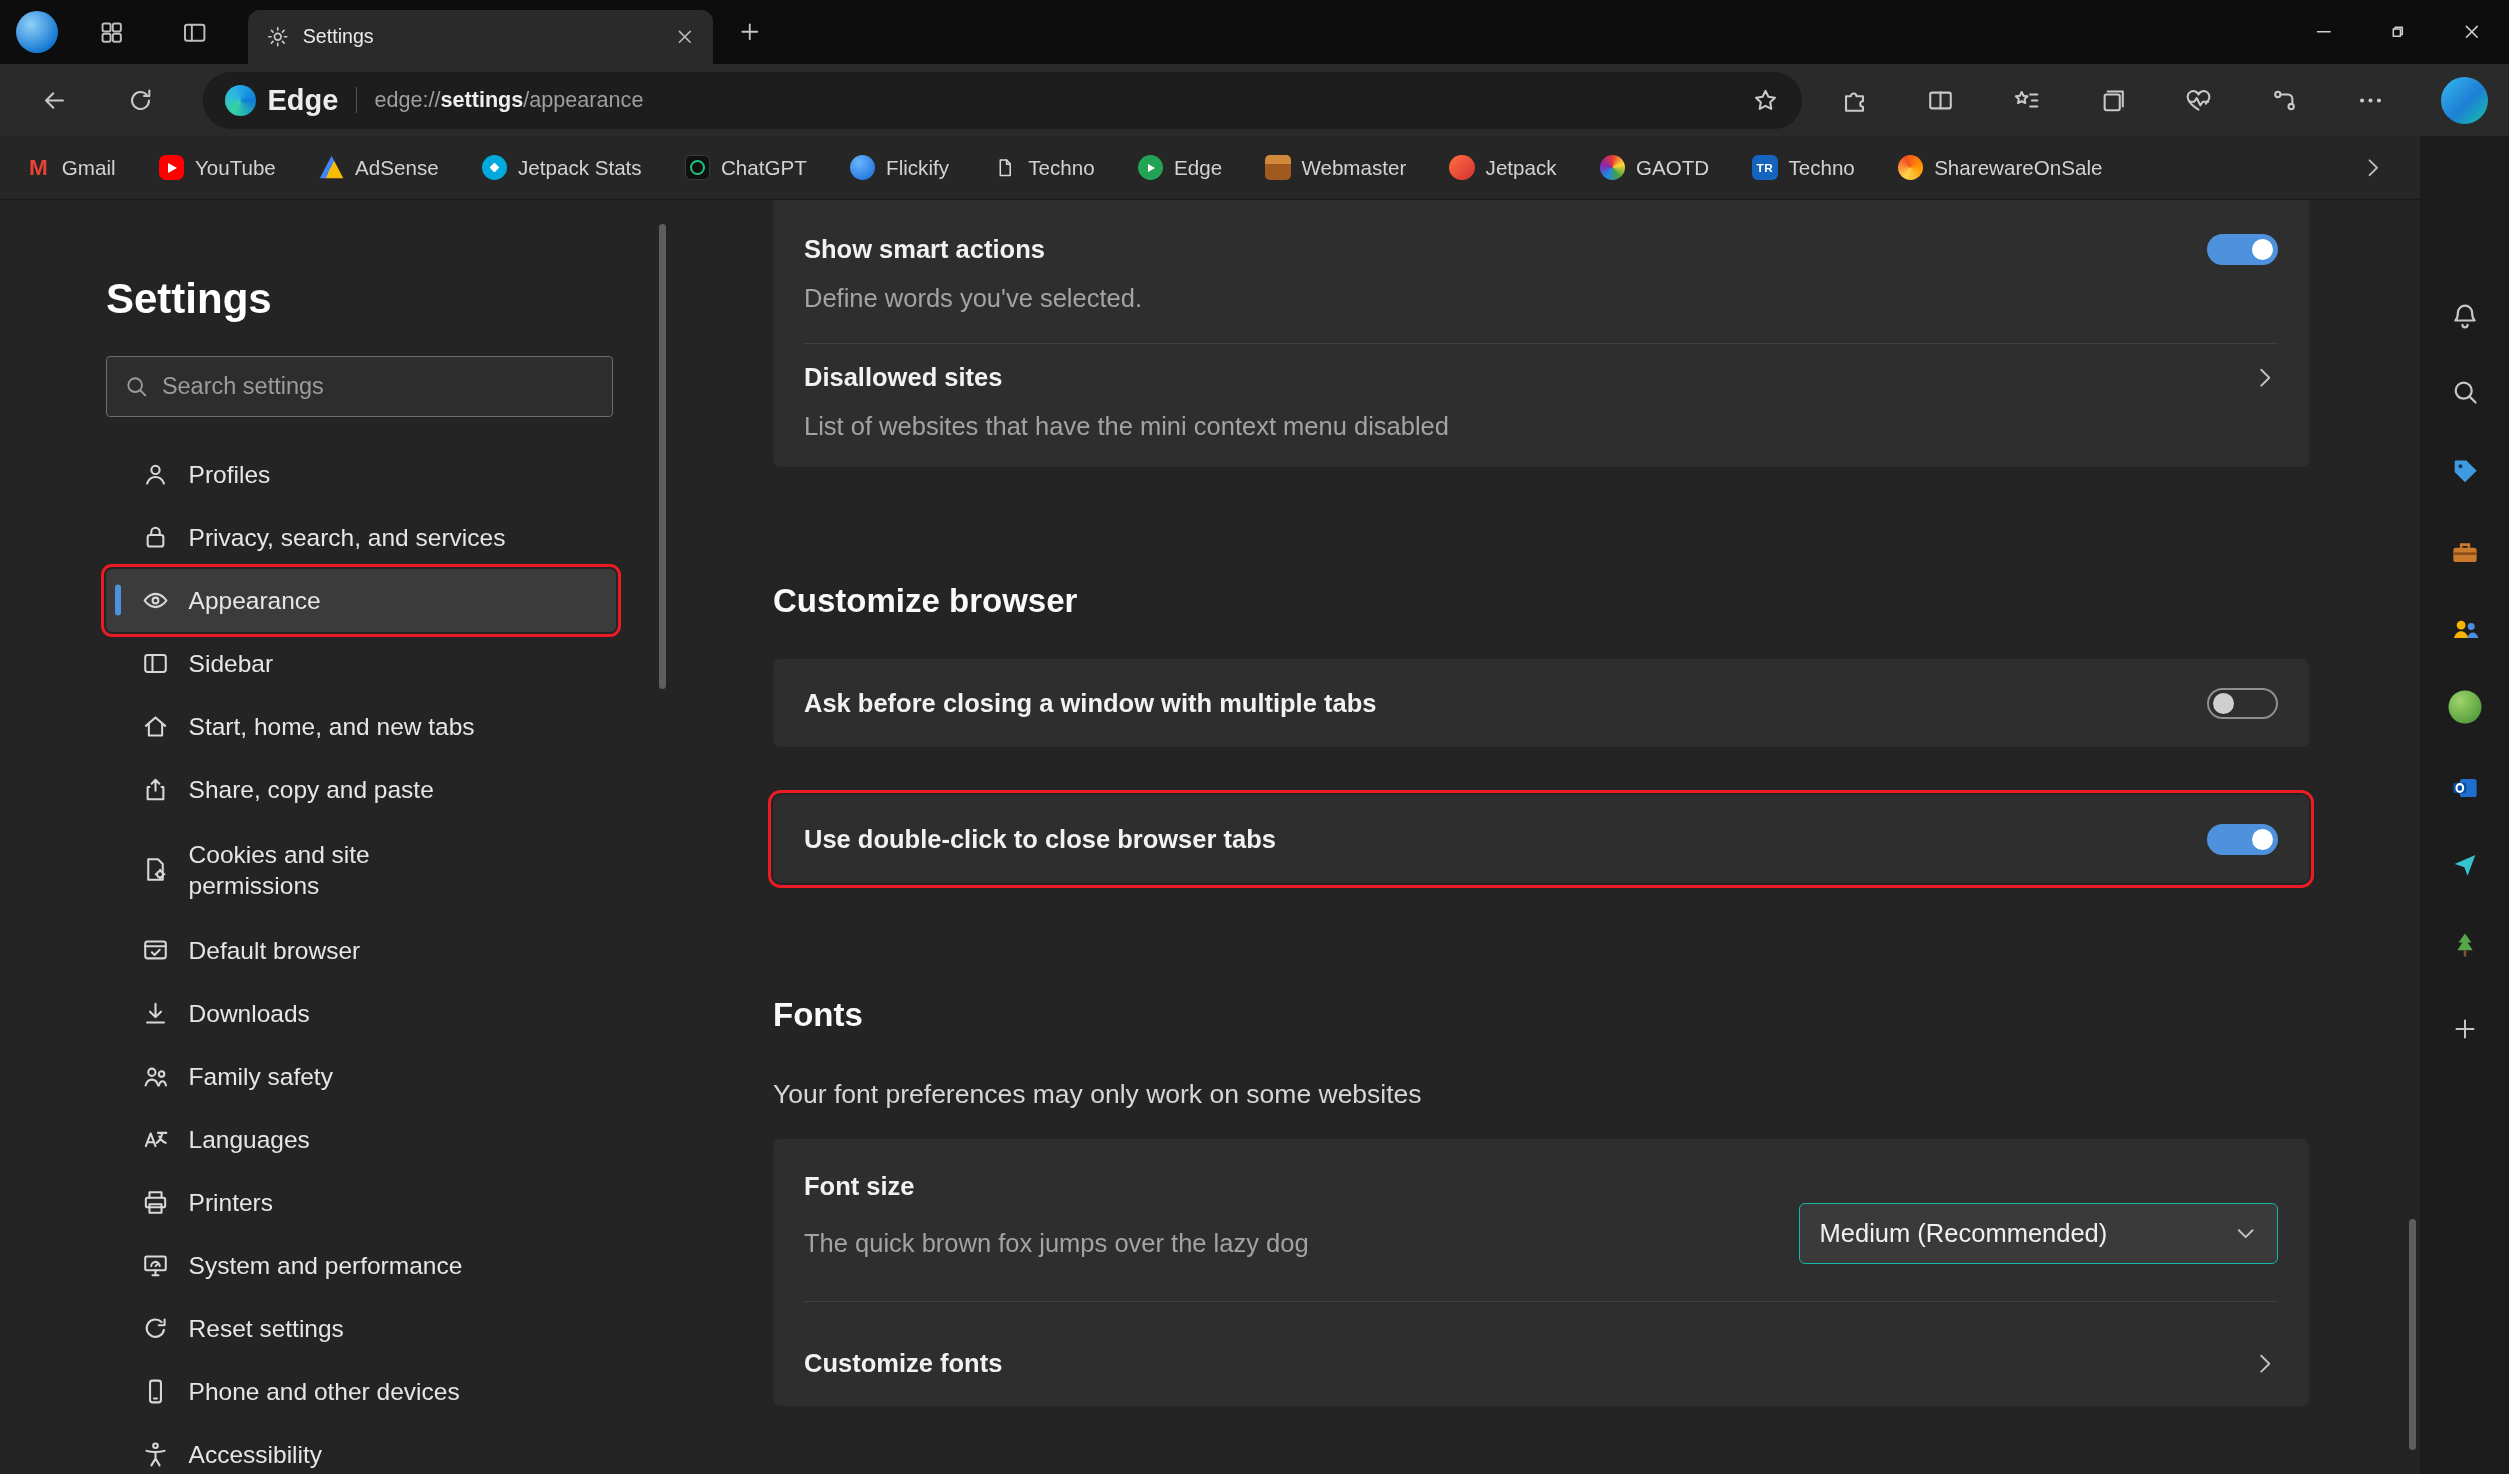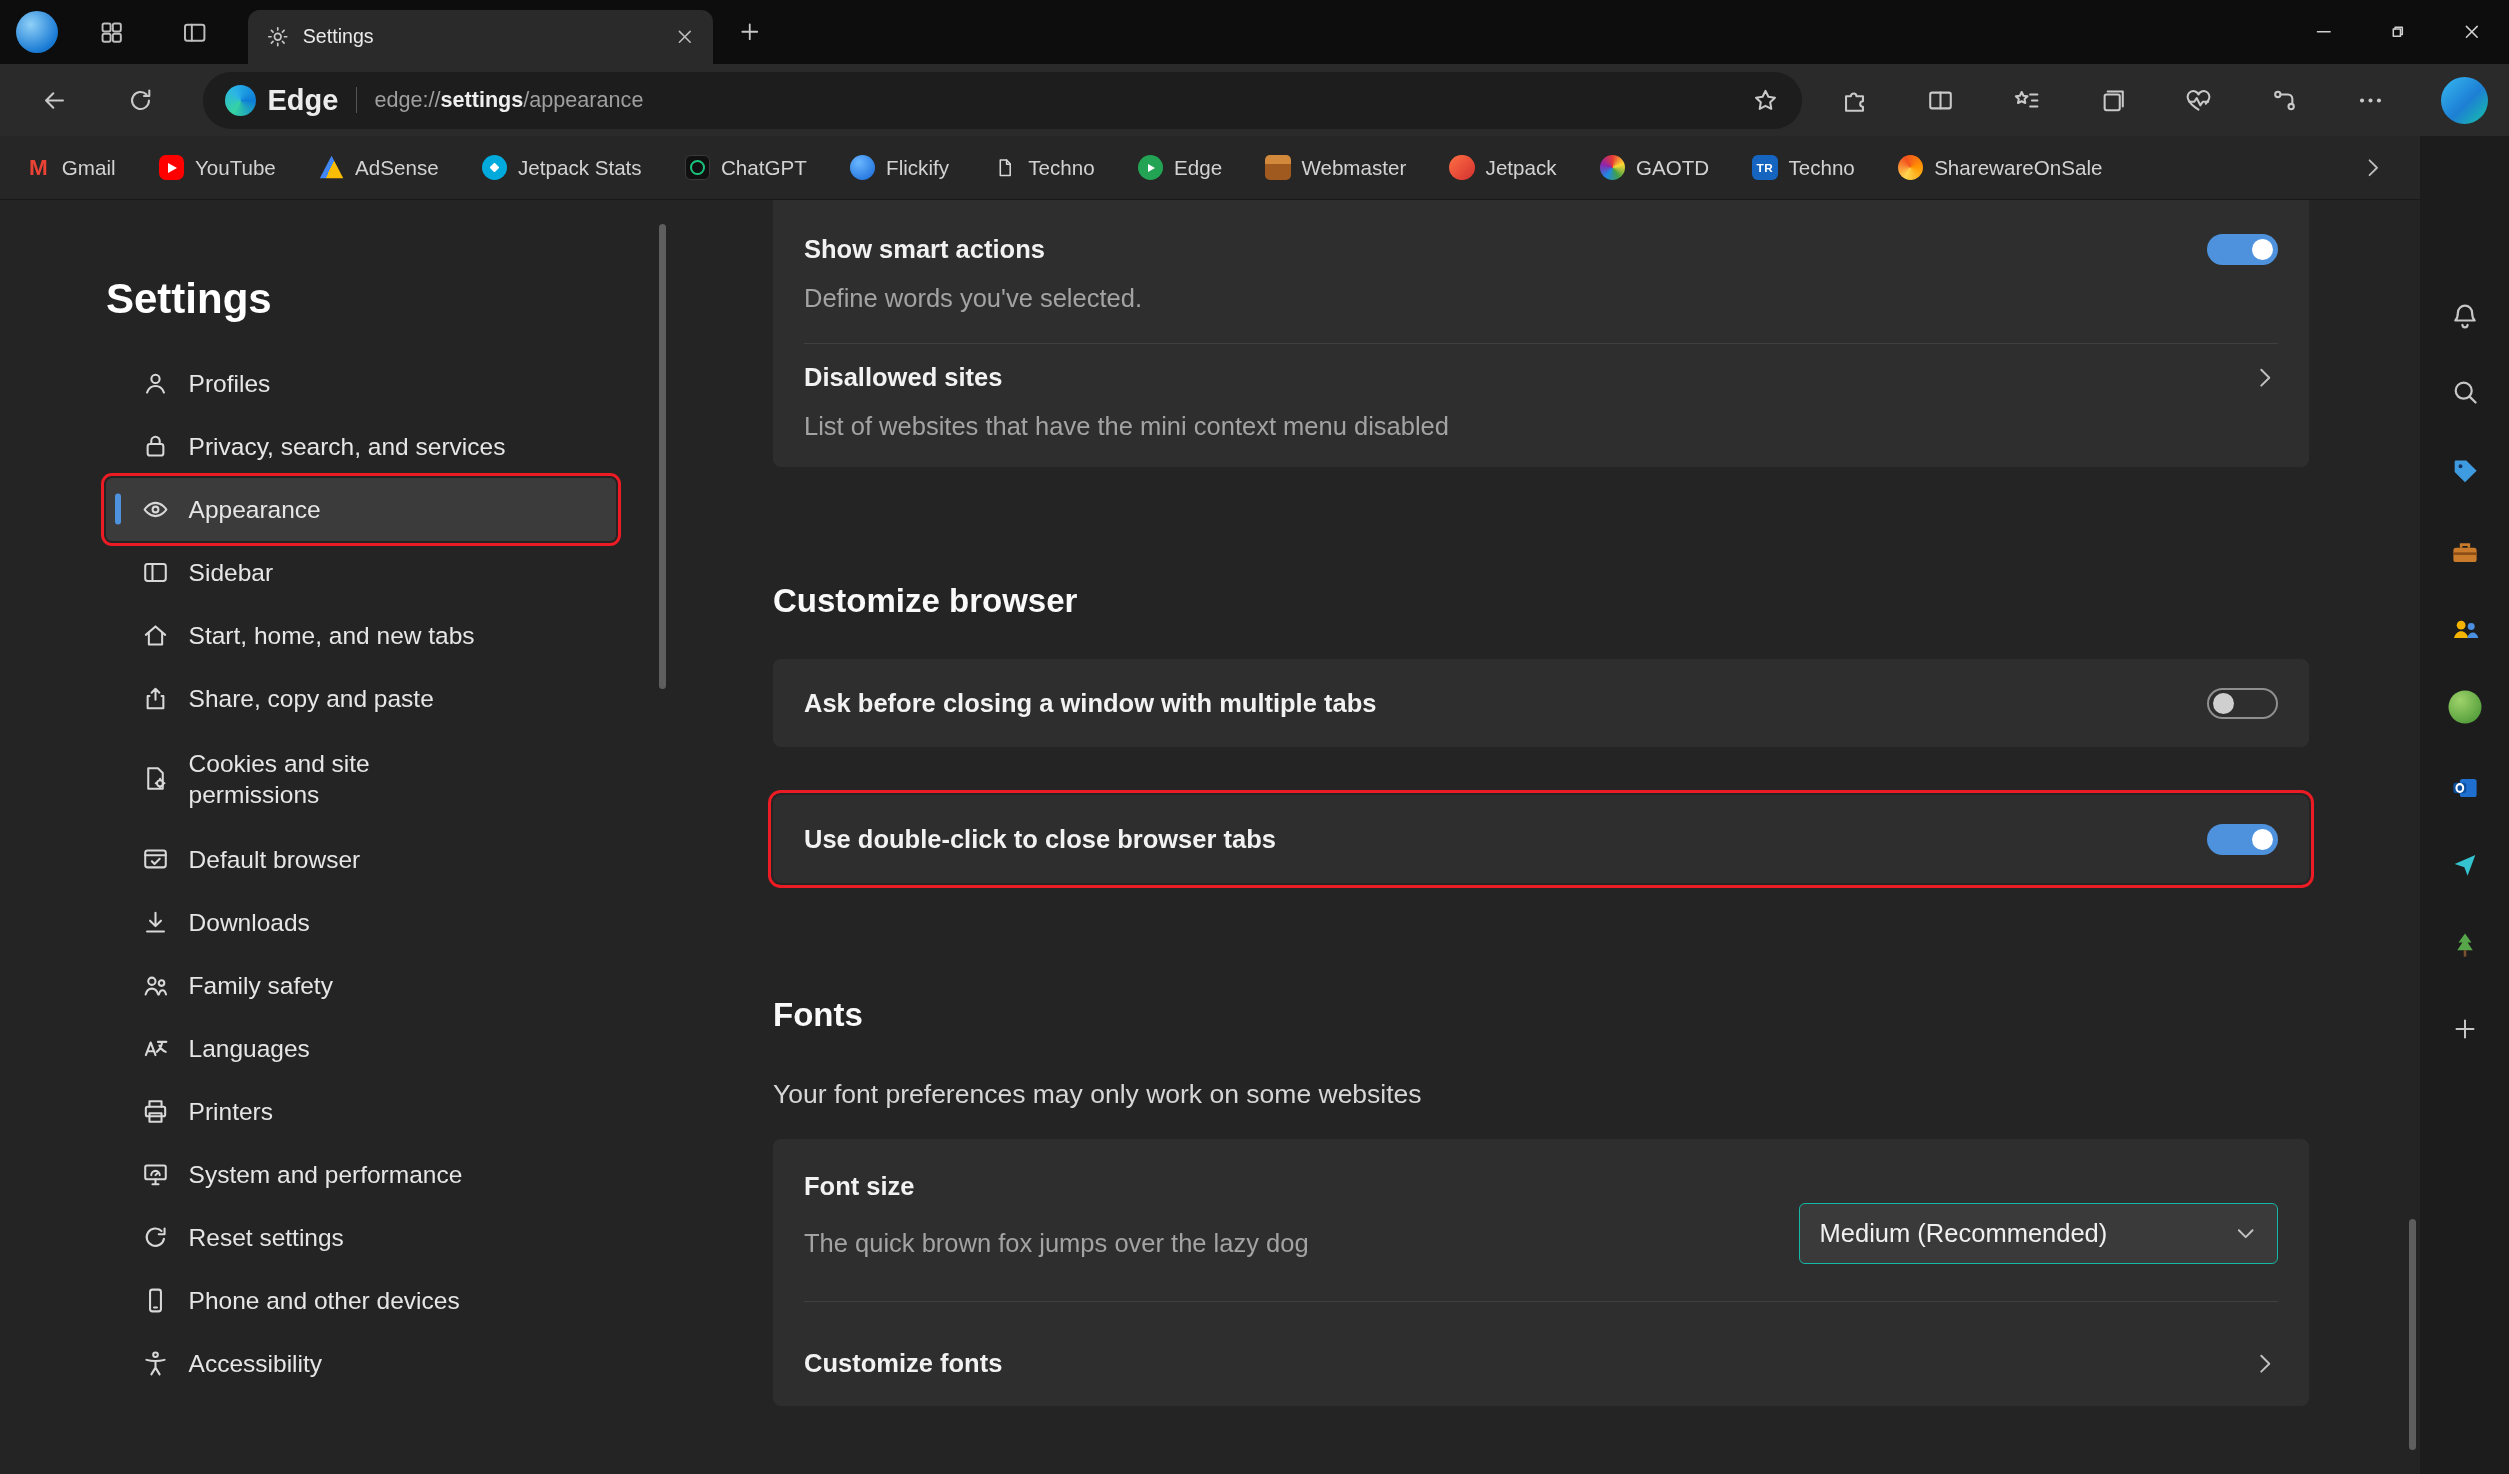--- a/index.html
+++ b/index.html
@@ -383,20 +383,27 @@
         <path d="M15.5 5v14"></path>
       </svg>
     </span>
 
 </div>
 
 <div class="main">
 
   <aside class="sidebar">
     <h1 class="settings-title">Settings</h1>
+    <div class="search-box">
+      <svg class="sv" viewBox="0 0 24 24">
+          <circle cx="11" cy="11" r="6.2"></circle>
+          <path d="M15.6 15.6L20.2 20.2"></path>
+        </svg>
+      <input type="text" placeholder="Search settings" style="">
+    </div>
 
     <nav class="nav-list">
       <div class="nav-item">
         <svg class="sv ni" viewBox="0 0 24 24">
             <circle cx="12" cy="8.2" r="3.4"></circle>
             <path d="M5 19.5c1.3-3.6 3.8-5.4 7-5.4s5.7 1.8 7 5.4"></path>
           </svg>
         <span class="nav-label">Profiles</span>
       </div>
       <div class="nav-item">

